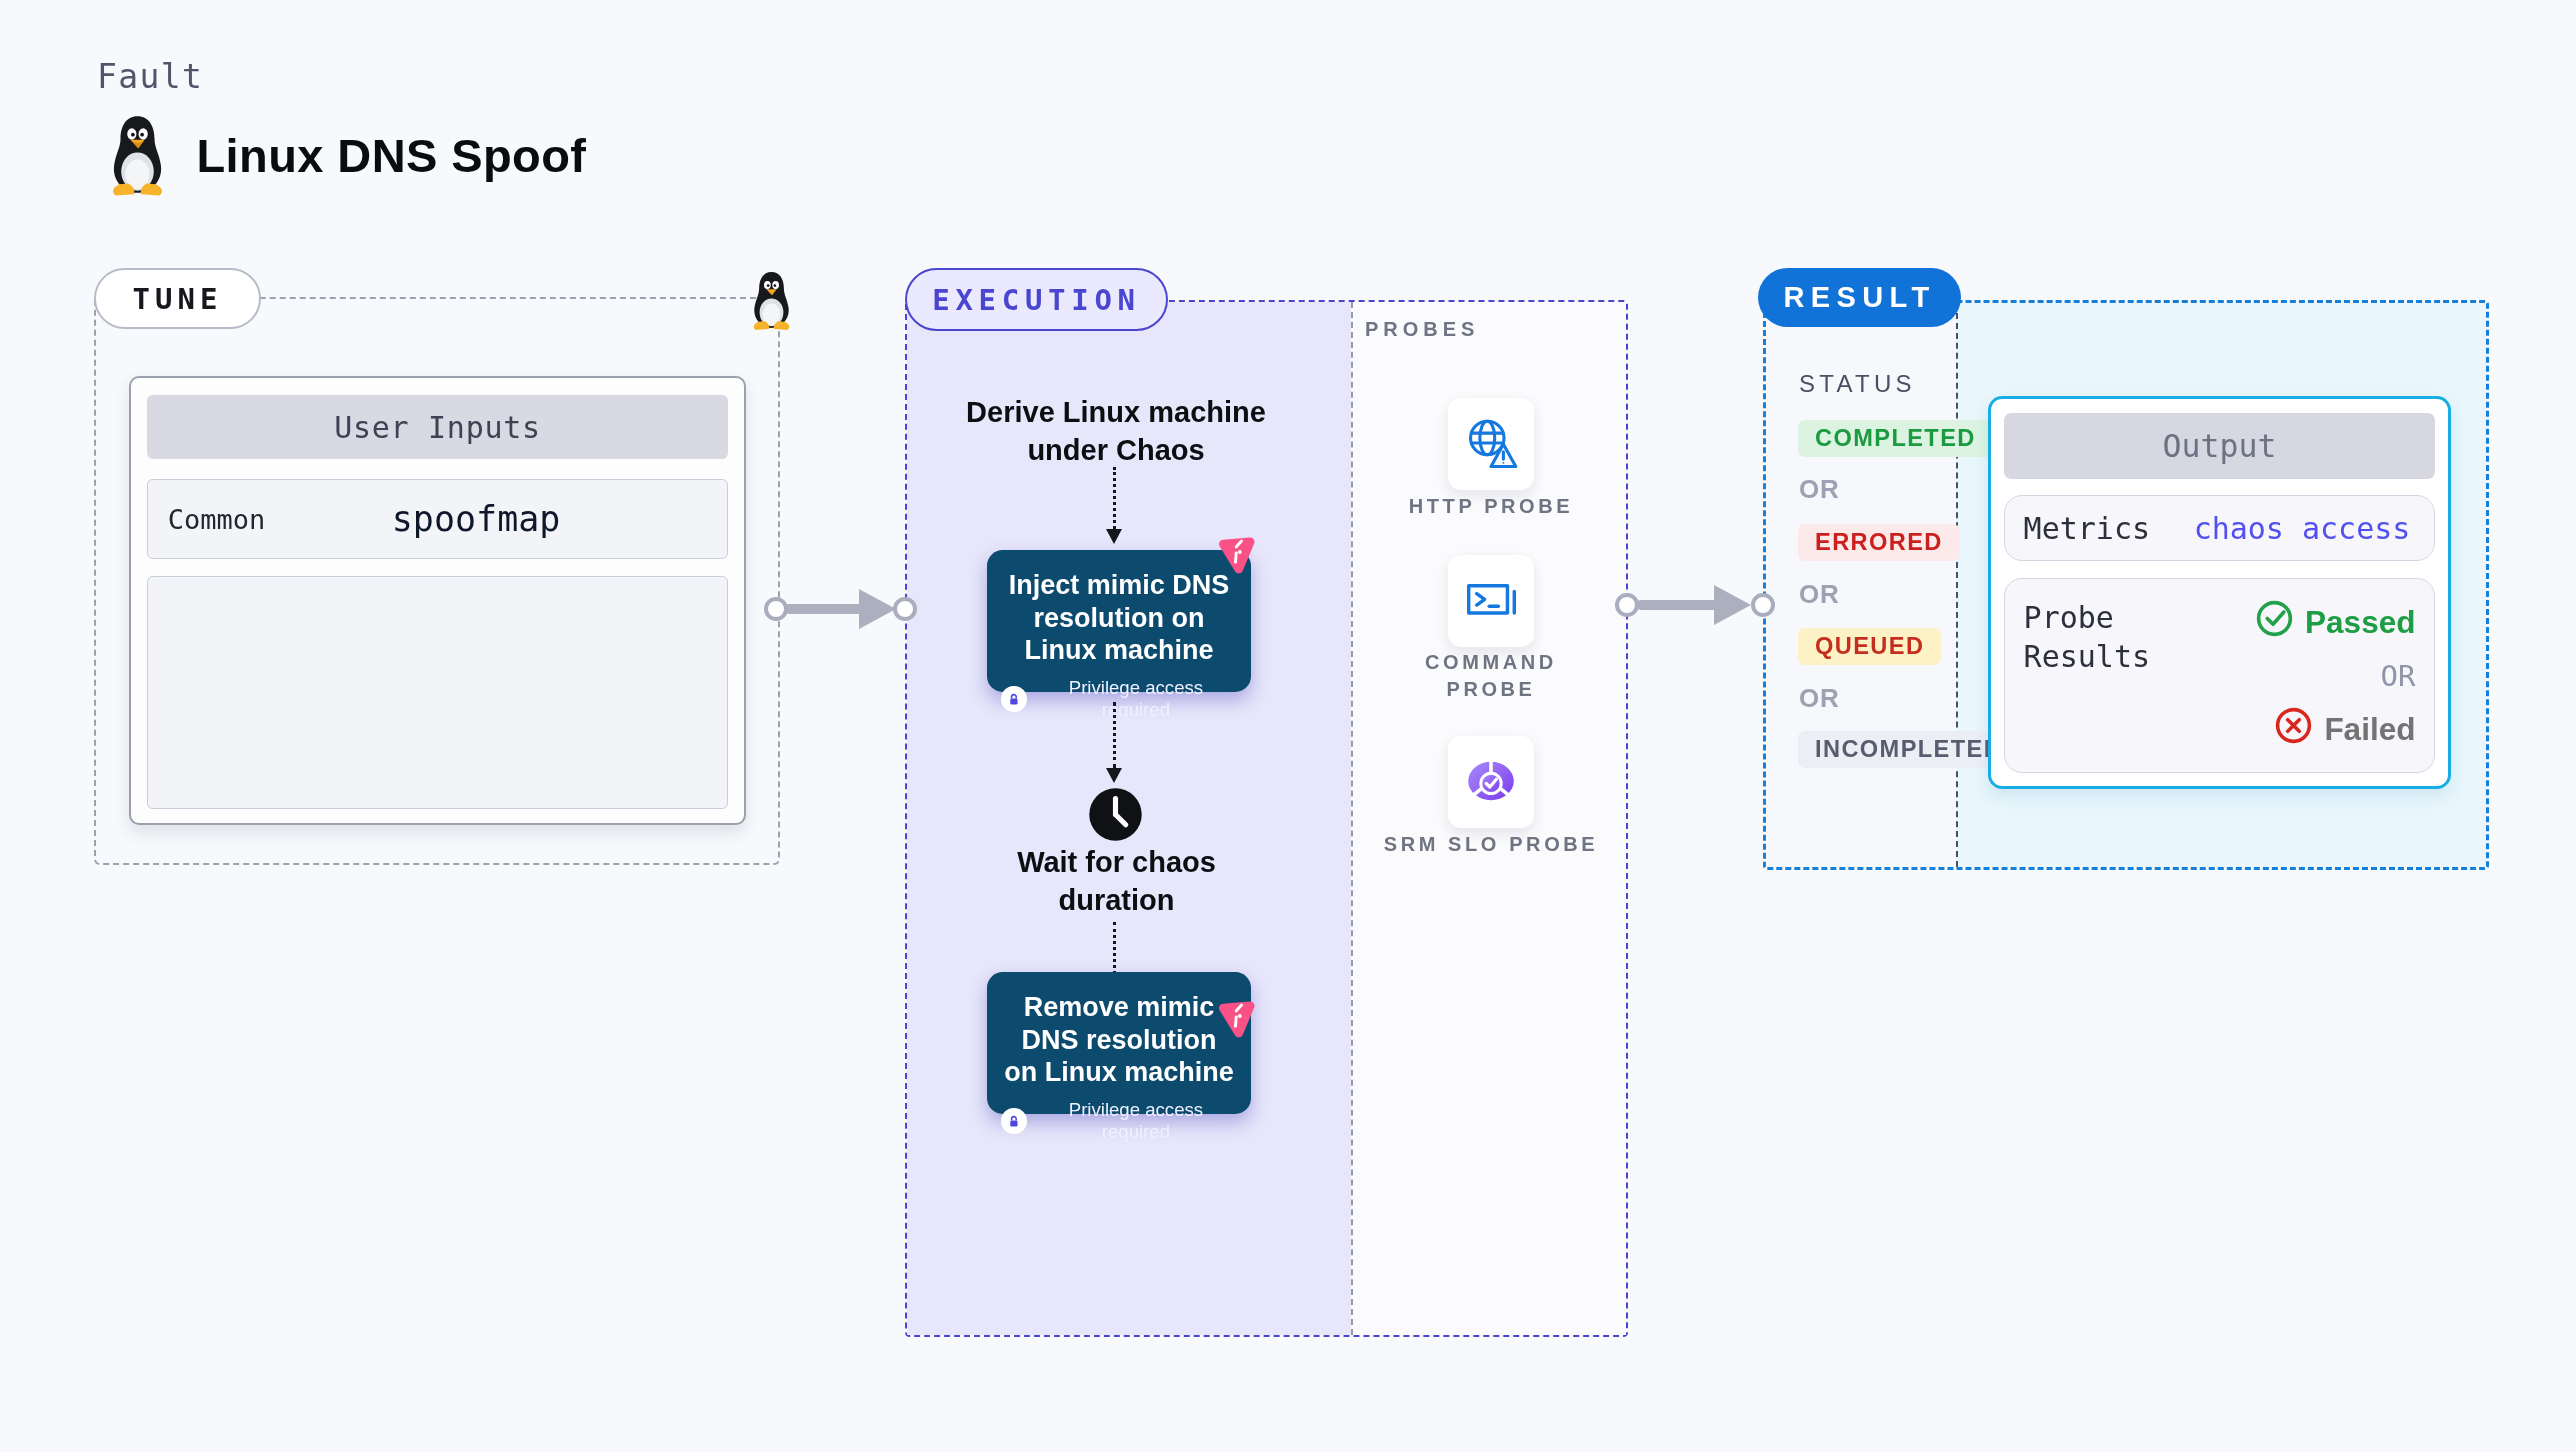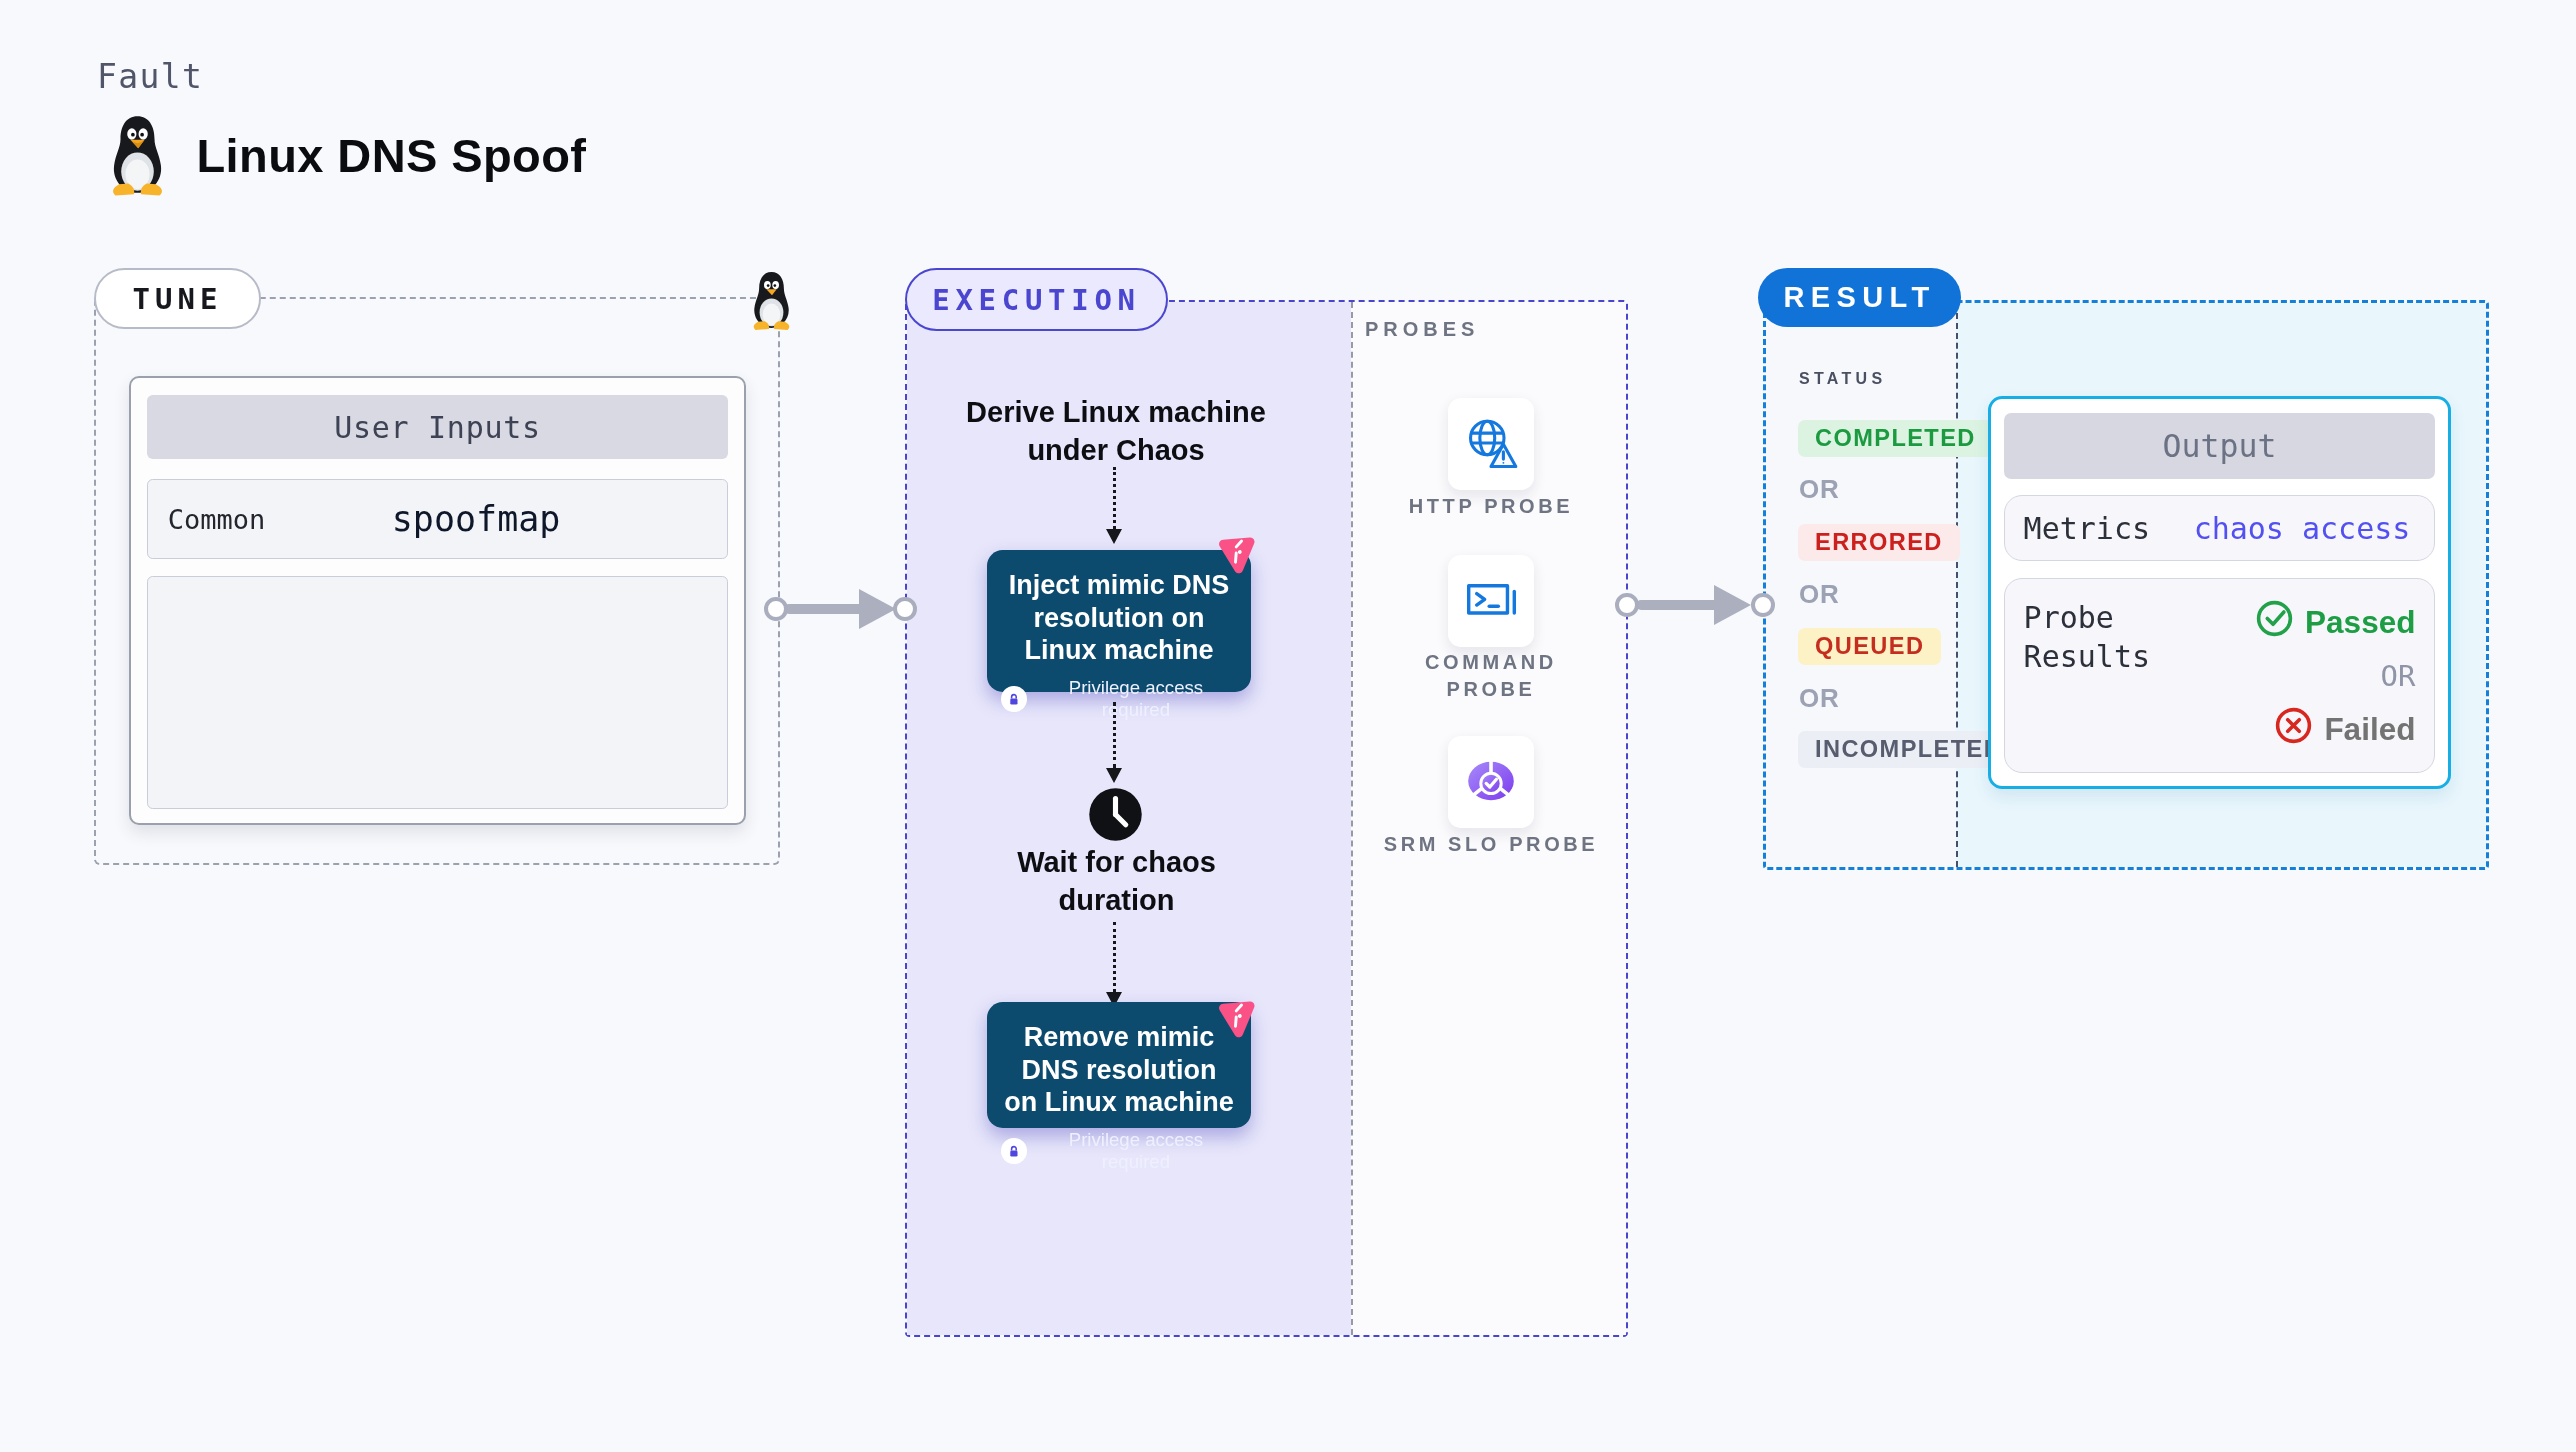--- a/index.html
+++ b/index.html
@@ -70,21 +70,21 @@
   .probe-card{width:86px;height:92px;background:#ffffff;border-radius:13px;
               box-shadow:0 5.7px 13px rgba(40,44,80,.10);display:flex;align-items:center;justify-content:center;}
   .probe-name{width:222px;text-align:center;font-size:20px;font-weight:bold;color:#6e7482;
               letter-spacing:3.6px;line-height:1.35;}
 
   
   .result-box{left:1763px;top:300px;width:726px;height:570px;border:3.6px dashed #1480da;border-radius:4.3px;
               display:flex;box-sizing:border-box;}
   .result-left{width:190px;background:#f7f8fb;}
   .result-right{flex:1;background:#e9f6fc;border-left:2.1px dashed #46506a;}
-  .status-label{left:1799px;top:370px;font-size:16px;font-weight:bold;color:#4a4f61;letter-spacing:4.3px;}
+  .status-label{left:1799px;top:370px;font-size:24px;font-weight:normal;color:#4a4f61;letter-spacing:4.3px;}
   .badge{left:1798px;display:inline-flex;align-items:center;border-radius:7.2px;padding:0 17px;height:37px;
          font-size:23.6px;font-weight:bold;letter-spacing:1.4px;}
   .badge-completed{background:#dcf3e2;color:#1b9a40;}
   .badge-errored{background:#fce9e9;color:#cb201d;}
   .badge-queued{background:#fdf1c6;color:#c52e1f;}
   .badge-incompleted{background:#eceef5;color:#575d6e;}
   .or-status{left:1799px;font-size:26px;font-weight:bold;color:#9ca2b4;letter-spacing:0.7px;}
 
   .output-card{left:1988px;top:396px;width:463px;height:393px;background:#ffffff;border:3.6px solid #17aee6;
                border-radius:14.3px;box-sizing:border-box;padding:14.3px 13px;box-shadow:0 7.2px 15.8px rgba(30,120,170,.12);}
@@ -212,21 +212,21 @@
       <path d="M50 50 L68 68" stroke="#ffffff" stroke-width="9" stroke-linecap="round"></path>
     </svg>
   </span>
   <div class="abs flow-text wait-text">Wait for chaos duration</div>
 
   <div class="abs v-arrow" style="left:1106px;top:922px;">
     <div class="vline" style="height:70px;"></div>
       <div class="vhead"></div>
   </div>
 
-  <div class="abs chaos-node" style="left:987px;top:1002px;width:264px;height:126px;">
+  <div class="abs chaos-node" style="left:987px;top:972px;width:264px;height:142px;">
     <div class="node-text">Remove mimic DNS resolution on Linux machine</div>
     <div class="priv-row">
       <span class="lock-bubble">
         <svg width="15.8" height="15.8" viewBox="0 0 24 24">
           <path d="M8.5 10 V7.5 a3.5 3.5 0 0 1 7 0 V10" fill="none" stroke="#4f46df" stroke-width="2.4"></path>
           <rect x="6.5" y="10" width="11" height="9" rx="2" fill="#4f46df"></rect>
         </svg>
       </span>
       <span class="priv-text">Privilege access required</span>
     </div>

